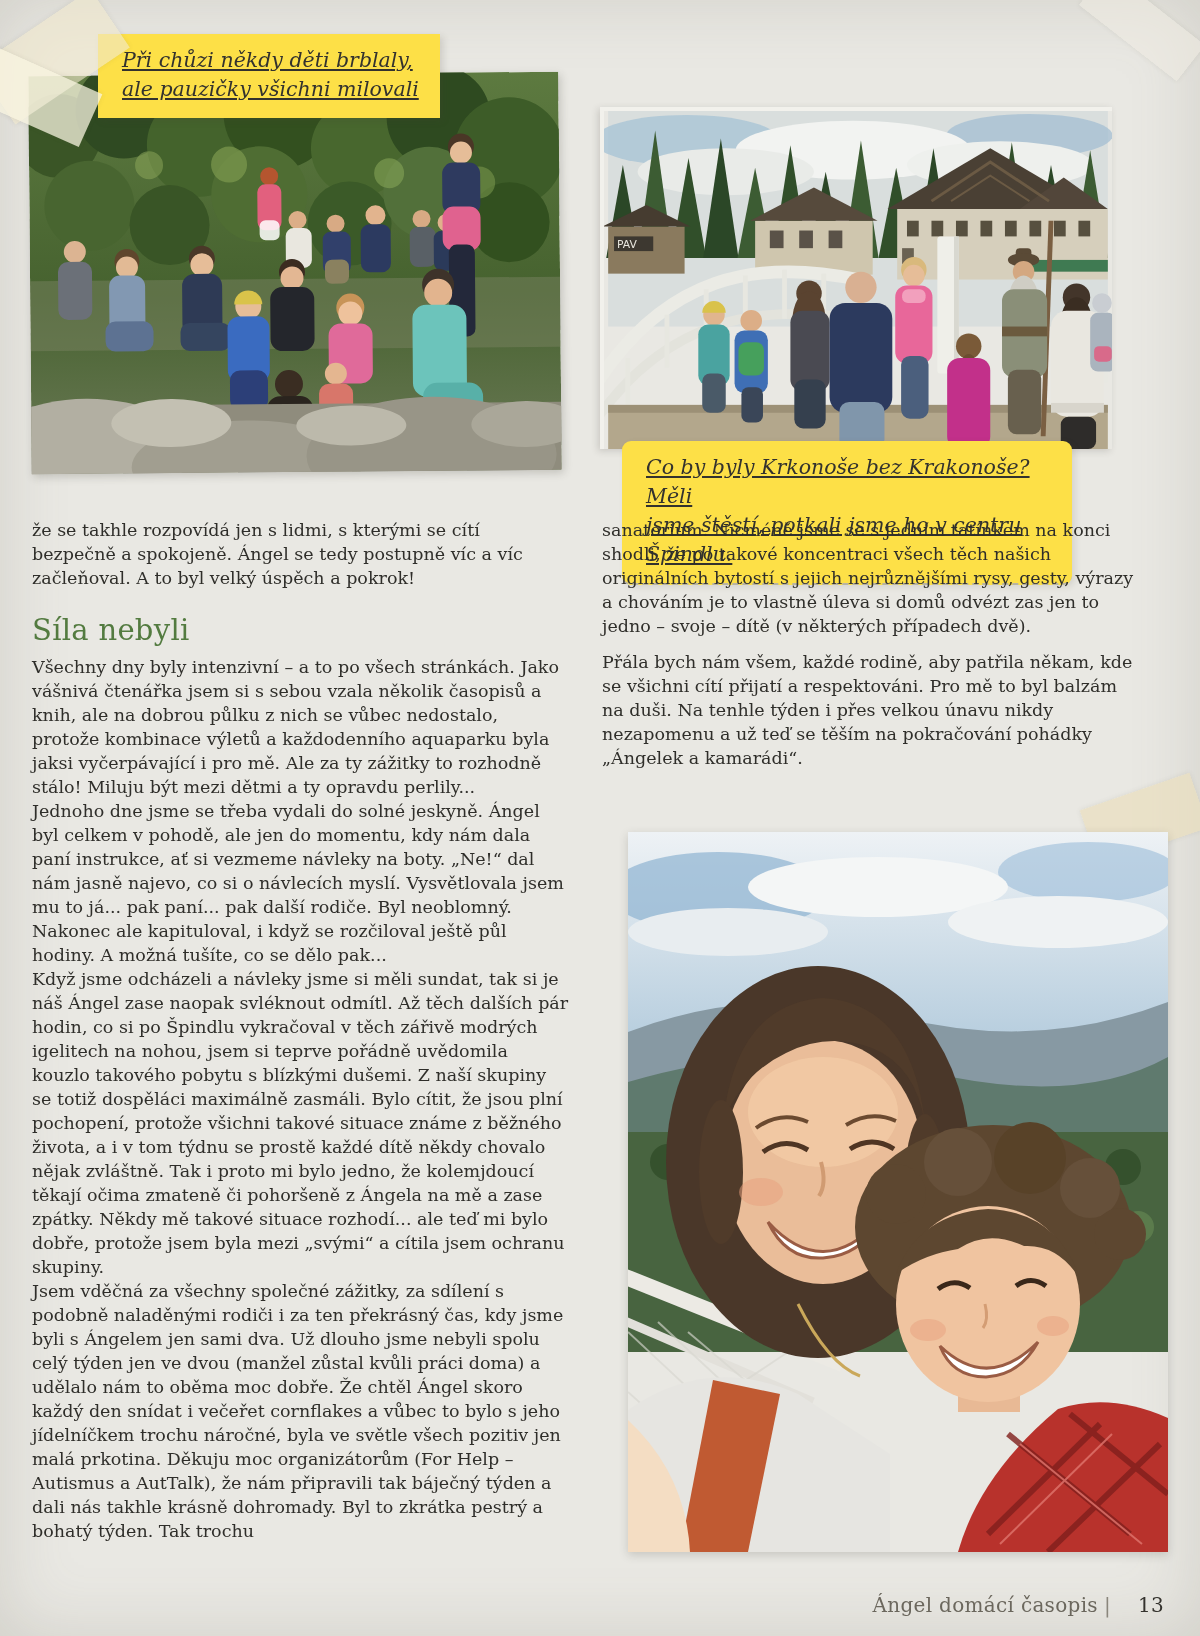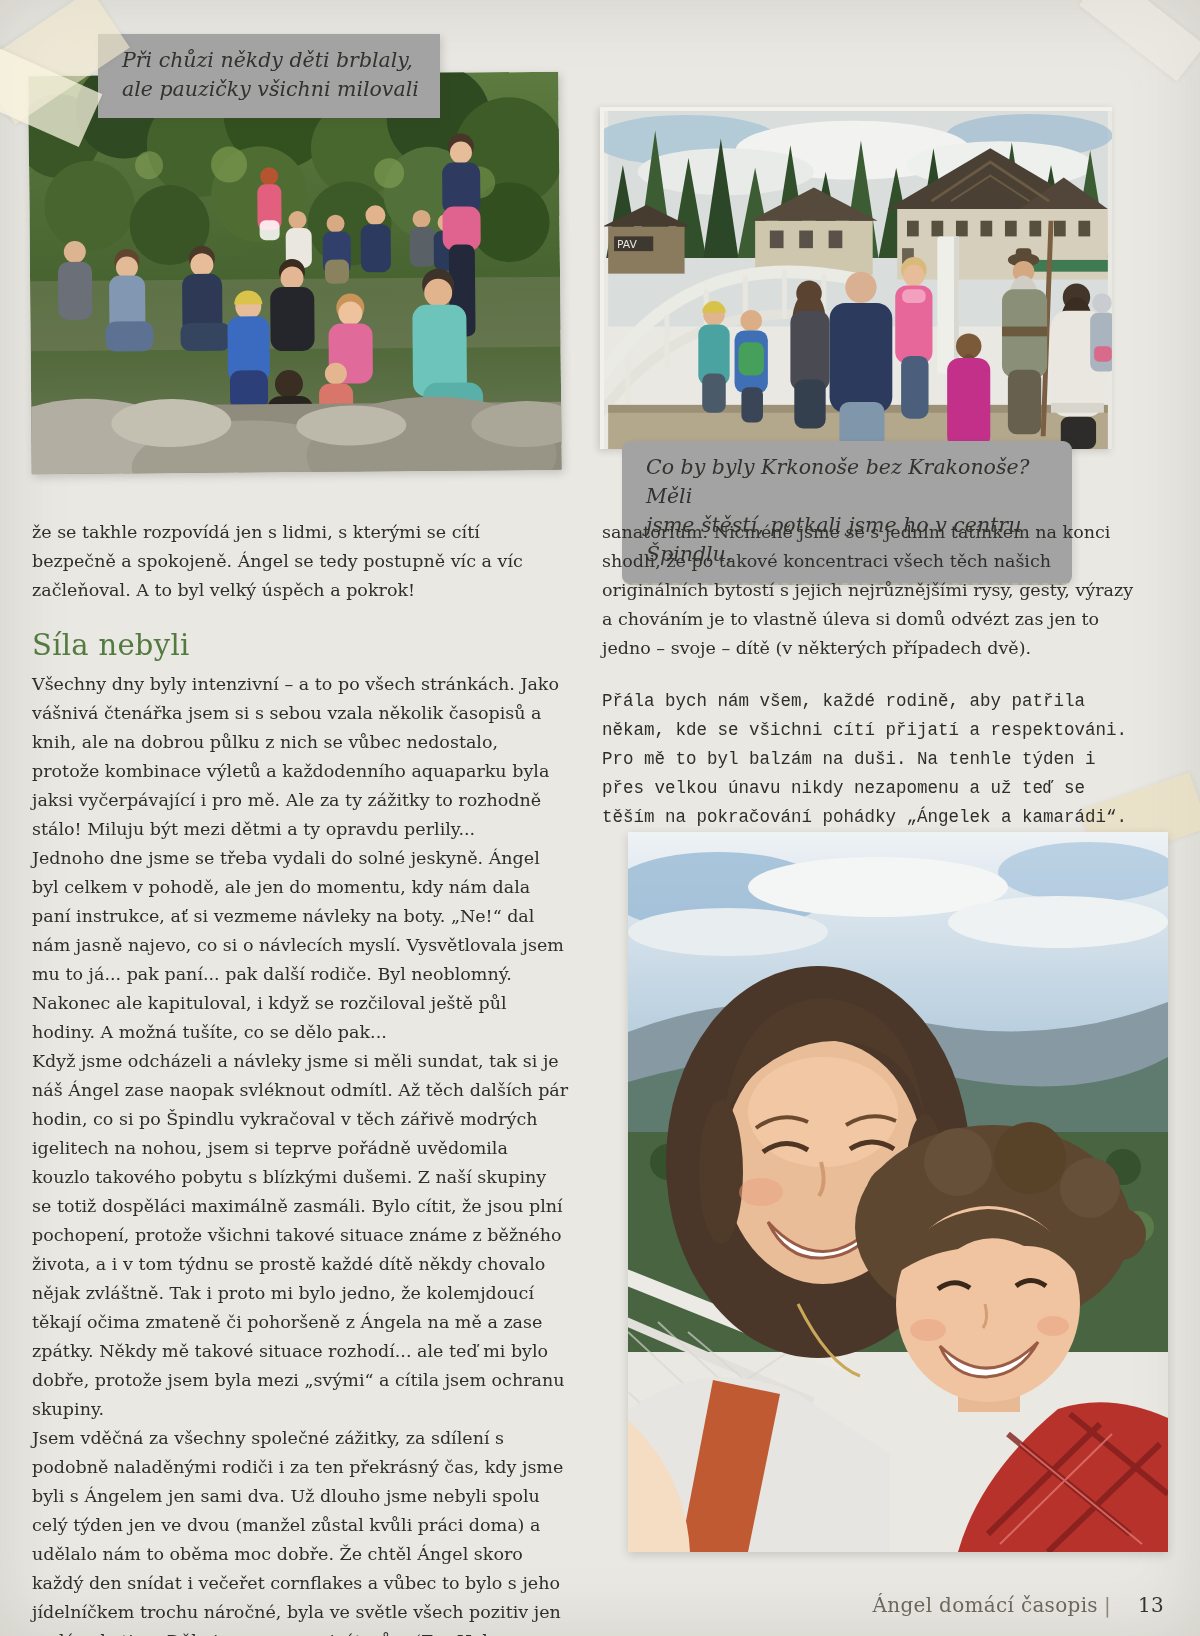--- a/index.html
+++ b/index.html
@@ -10,39 +10,40 @@
     box-shadow: inset 0 0 70px rgba(115,110,95,0.20);
   }
   
   .photo { position:absolute; overflow:hidden; }
   .photo svg { display:block; width:100%; height:100%; }
   .photo1 { left:30px; top:74px; width:530px; height:398px; transform:rotate(-0.5deg); box-shadow:2px 3px 8px rgba(60,58,48,0.22); }
   .photo2 { left:600px; top:107px; width:508px; height:338px; box-shadow:-2px 2px 7px rgba(60,58,48,0.18); border-left:4px solid #f2f1ec; border-top:4px solid #f2f1ec;text-align:center; }
   .photo3 { left:628px; top:832px; width:540px; height:720px; box-shadow:0 3px 9px rgba(60,58,48,0.20); }
   
   .caption {
-    position:absolute; background:#a3a3a3; color:#33322e;
+    position:absolute; background:#fde047; color:#33322e;
     font-style:italic; font-size:20.5px; line-height:29px;
     white-space:pre-line; padding:12px 18px 14px 24px;
     box-shadow:3px 3px 7px rgba(70,65,50,0.16);
+    text-decoration:underline;
   }
   .caption1 { left:98px; top:34px; width:300px; }
   .caption2 { left:622px; top:441px; width:408px; border-bottom:2px dashed #b7b3a2; box-shadow:3px 2px 6px rgba(70,65,50,0.12);border-radius:9px; }
   
   .tape { position:absolute; background:rgba(240,233,205,0.62); box-shadow:0 0 5px rgba(90,85,70,0.10); }
   .tape-a { left:-16px; top:22px; width:138px; height:70px; transform:rotate(-34deg); }
   .tape-b { left:-30px; top:66px; width:126px; height:58px; transform:rotate(24deg); background:rgba(248,244,224,0.75); }
   .tape-c { left:1080px; top:2px; width:124px; height:46px; transform:rotate(38deg); background:rgba(238,235,226,0.55); }
   .tape-d { left:1086px; top:790px; width:116px; height:58px; transform:rotate(-19deg); background:rgba(233,222,189,0.70); }
   
   .col { position:absolute; top:518px; color:#2f2e2a; }
   .col-left  { left:32px;  width:537px; }
   .col-right { left:602px; width:540px; }
-  .col p { margin:0; font-size:17.5px; line-height:29px; }
-  .col-right p + p { margin-top:24px;font-family:Liberation Mono, monospace; }
+  .col p { margin:0; font-size:17.5px; line-height:24px; }
+  .col-right p + p { margin-top:12px; }
   h2.section {
     font-weight:normal; font-size:29px; line-height:32px;
     color:#537b40; margin:24px 0 9px 0; letter-spacing:0.3px;
   }
   .intro { margin-bottom:0; }
   
   .footer {
     position:absolute; top:1593px; right:36px;
     font-size:20px; color:#6b675d; letter-spacing:0.3px;
   }

